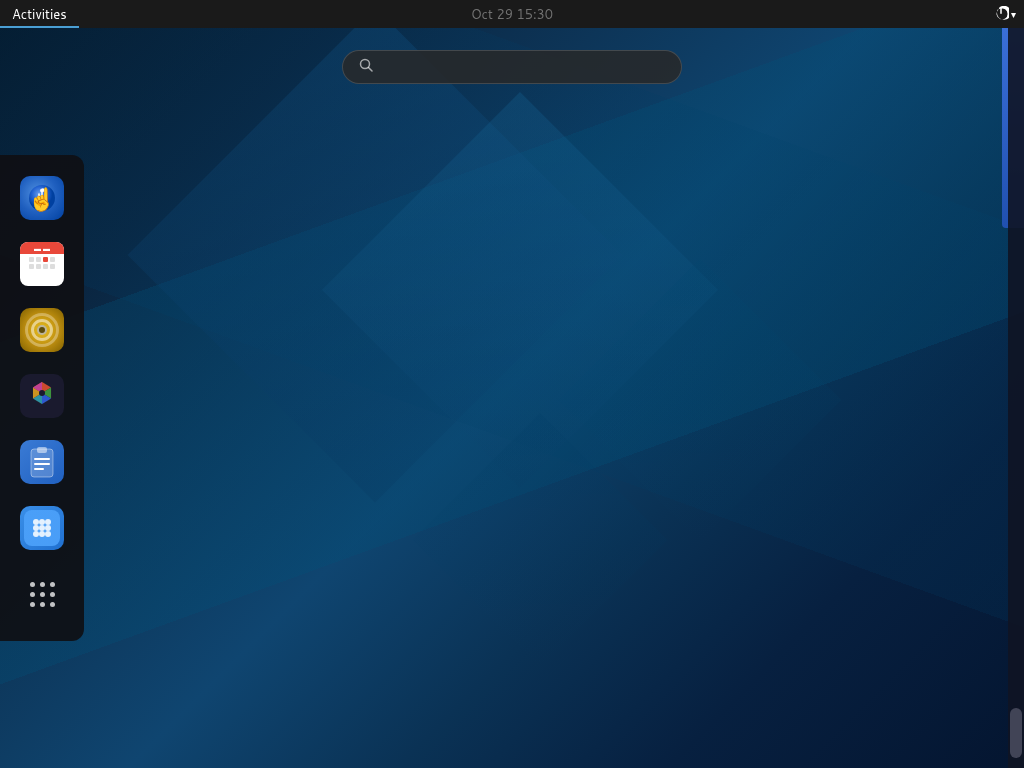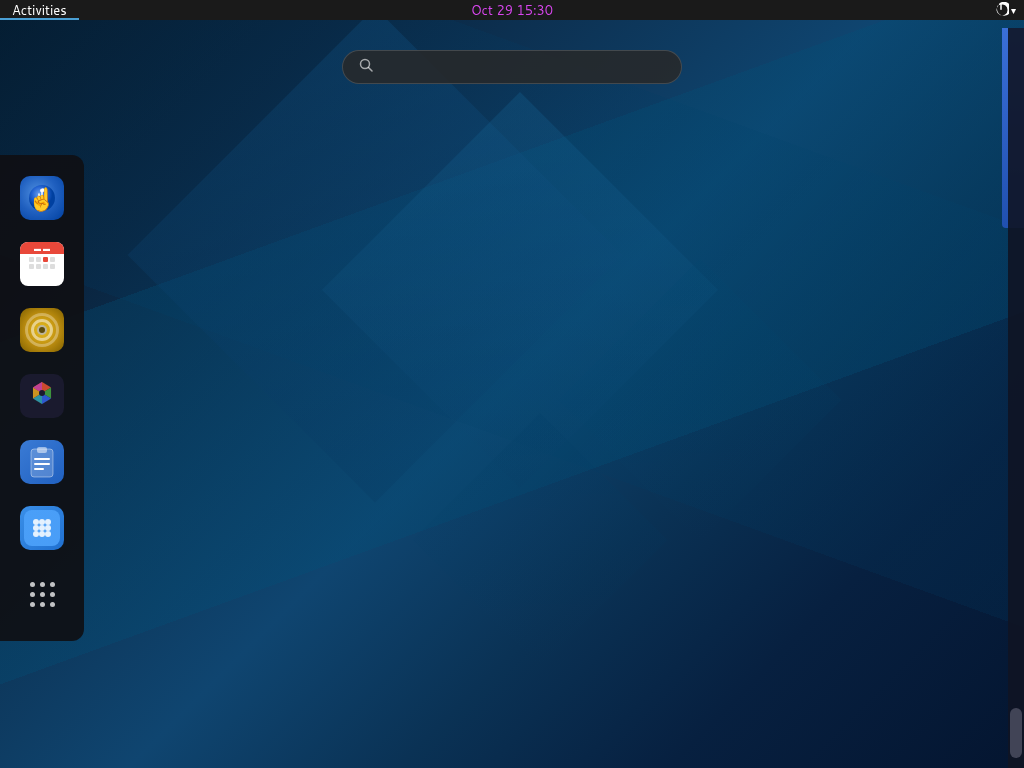--- a/index.html
+++ b/index.html
@@ -67,21 +67,21 @@
       width: 180px; height: 180px;
       top: 450px; left: 450px;
       background: linear-gradient(135deg, rgba(0,60,100,0.2), transparent);
     }
 
     
     .topbar {
       position: absolute;
       top: 0; left: 0;
       width: 1024px;
-      height: 20px;
+      height: 28px;
       background: #1a1a1a;
       display: flex;
       align-items: center;
       justify-content: space-between;
       z-index: 100;
     }
 
     .topbar-activities {
       color: #ffffff;
       font-size: 13px;
@@ -95,21 +95,21 @@
     }
     .topbar-activities::after {
       content: '';
       position: absolute;
       bottom: 0; left: 0; right: 0;
       height: 2px;
       background: #4a9fd4;
     }
 
     .topbar-clock {
-      color: #d946ef;
+      color: #737373;
       font-size: 13px;
       position: absolute;
       left: 50%;
       transform: translateX(-50%);
     }
 
     .topbar-right {
       display: flex;
       align-items: center;
       gap: 6px;

